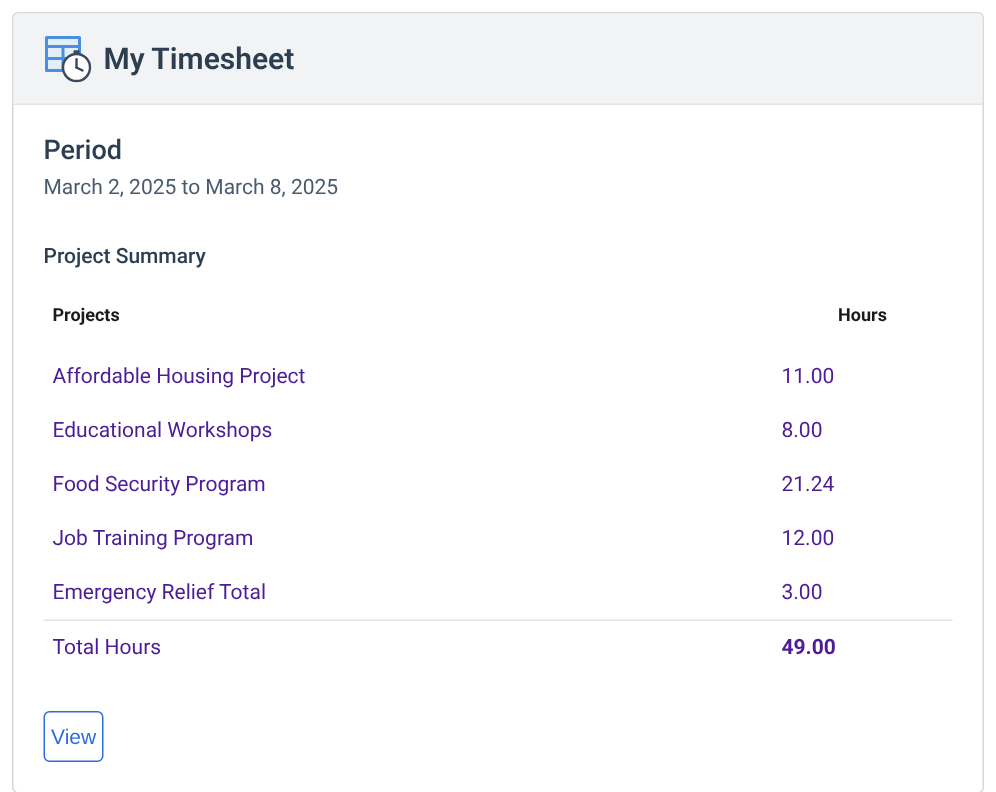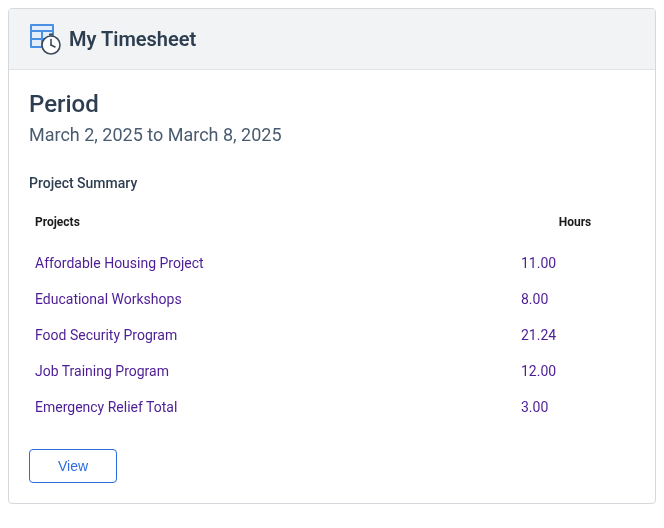--- a/index.html
+++ b/index.html
@@ -35,27 +35,27 @@
     }
     .header-title {
       font-size: 20px;
       font-weight: 600;
       color: #2d3e50;
     }
     .card-body {
       padding: 20px;
     }
     .period-label {
-      font-size: 24px;
+      font-size: 18px;
       font-weight: 500;
       color: #2d3e50;
       margin-bottom: 6px;
     }
     .period-value {
-      font-size: 18px;
+      font-size: 14px;
       color: #4a5b70;
       margin-bottom: 30px;
     }
     .summary-title {
       font-size: 14px;
       font-weight: 500;
       color: #2d3e50;
       margin-bottom: 14px;
     }
     .summary-table {
@@ -84,21 +84,21 @@
       padding-bottom: 14px;
     }
     .total-row .total-hours {
       font-weight: 700;
     }
     .actions {
       margin-top: 24px;
     }
     .btn-view {
       display: inline-block;
-      padding: 8px 28px;
+      padding: 8px 4px;
       border: 1px solid #2d6cdf;
       border-radius: 4px;
       background: #ffffff;
       color: #2d6cdf;
       font-size: 14px;
       font-weight: 500;
       cursor: pointer;
     }
   </style>
 </head>
@@ -149,20 +149,24 @@
           <td>21.24</td>
         </tr>
         <tr>
           <td>Job Training Program</td>
           <td>12.00</td>
         </tr>
         <tr>
           <td>Emergency Relief Total</td>
           <td>3.00</td>
         </tr>
+        <tr class="total-row">
+          <td>Total Hours</td>
+          <td class="total-hours">49.00</td>
+        </tr>
       </tbody>
     </table>
 
     <div class="actions">
       <button class="btn-view">View</button>
     </div>
   </div>
 </div>
 
 </body></html>

